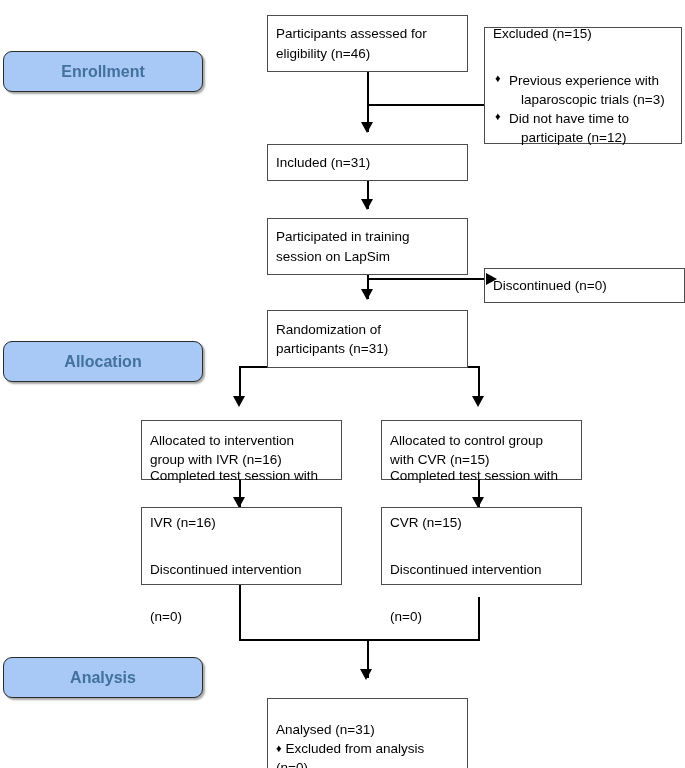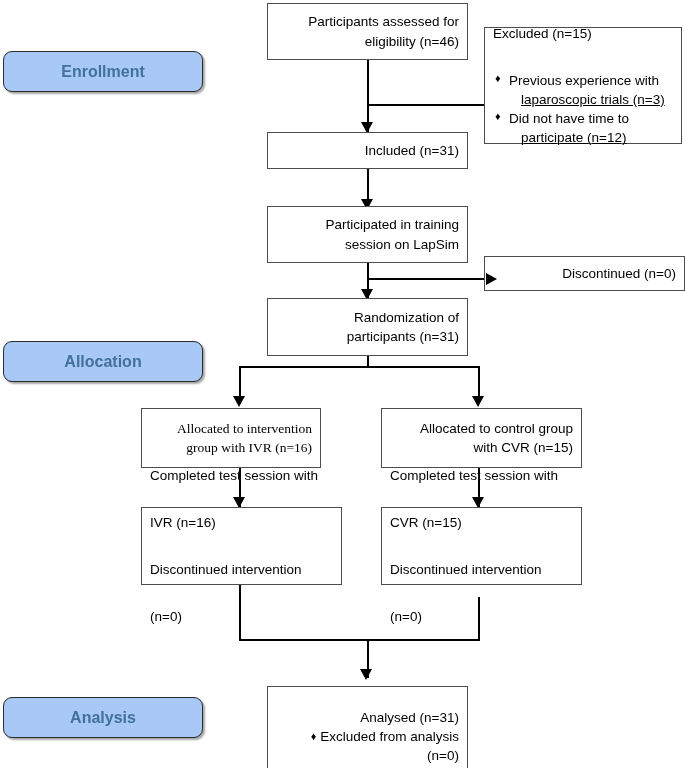--- a/index.html
+++ b/index.html
@@ -28,21 +28,21 @@
     background: #ffffff;
     color: #000000;
     font-size: 13.5px;
     line-height: 1.42;
     padding: 5px 8px;
     display: flex;
     flex-direction: column;
     justify-content: center;
     z-index: 3;
   }
-  .box.center { text-align: center; align-items: flex-end; }
+  .box.center { text-align: center; align-items: flex-start; margin-top: 12px; }
   .box.left   { text-align: left;  align-items: flex-start; gap: 28px; }
   .box .line { display: block; white-space: pre; }
 
   
   .blist {
     margin: 0;
     padding: 0;
     list-style: none;
     width: 100%;
   }
@@ -51,21 +51,21 @@
     padding-left: 16px;
     text-indent: 0;
   }
   .blist li .bullet {
     position: absolute;
     left: 2px;
     top: -1px;
     font-size: 11px;
     line-height: 1.6;
   }
-  .blist li .cont { display: block; padding-left: 12px; text-decoration: underline; }
+  .blist li .cont { display: block; padding-left: 12px; }
 
   
   .cbullet { display: block; white-space: pre; }
   .cbullet .bullet { font-size: 11px; vertical-align: 1px; }
 
   
   .stage {
     position: absolute;
     box-sizing: border-box;
     background: #a8c8f5;
@@ -113,21 +113,21 @@
 <div id="diagram">
 
   <div class="stage" style="left:3px; top:51px; width:200px; height:41px;">
     <span>Enrollment</span>
   </div>
 
   <div class="stage" style="left:3px; top:341px; width:200px; height:41px;">
     <span>Allocation</span>
   </div>
 
-  <div class="stage" style="left:3px; top:697px; width:200px; height:41px;">
+  <div class="stage" style="left:3px; top:657px; width:200px; height:41px;">
     <span>Analysis</span>
   </div>
 
   <div class="vline" style="left:367px; top:59px; height:73px;"></div>
   <div class="arrow-down" style="left:361px; top:122px;"></div>
 
   <div class="hline" style="left:367px; top:104px; width:117px;"></div>
 
   <div class="vline" style="left:367px; top:168px; height:41px;"></div>
   <div class="arrow-down" style="left:361px; top:199px;"></div>
@@ -189,21 +189,21 @@
 
   <div class="box center" style="left:484px; top:256px; width:201px; height:35px;">
     <span class="line">Discontinued (n=0)</span>
   </div>
 
   <div class="box center" style="left:267px; top:298px; width:201px; height:58px;">
     <span class="line">Randomization of</span>
     <span class="line">participants (n=31)</span>
   </div>
 
-  <div class="box center" style="left:141px; top:408px; width:180px; height:60px;font-family:Liberation Serif, serif;">
+  <div class="box center" style="left:141px; top:408px; width:201px; height:60px;">
     <span class="line">Allocated to intervention</span>
     <span class="line">group with IVR (n=16)</span>
   </div>
 
   <div class="box center" style="left:381px; top:408px; width:201px; height:60px;">
     <span class="line">Allocated to control group</span>
     <span class="line">with CVR (n=15)</span>
   </div>
 
   <div class="box left" style="left:141px; top:507px; width:201px; height:78px; padding:6px 6px 6px 8px;">

